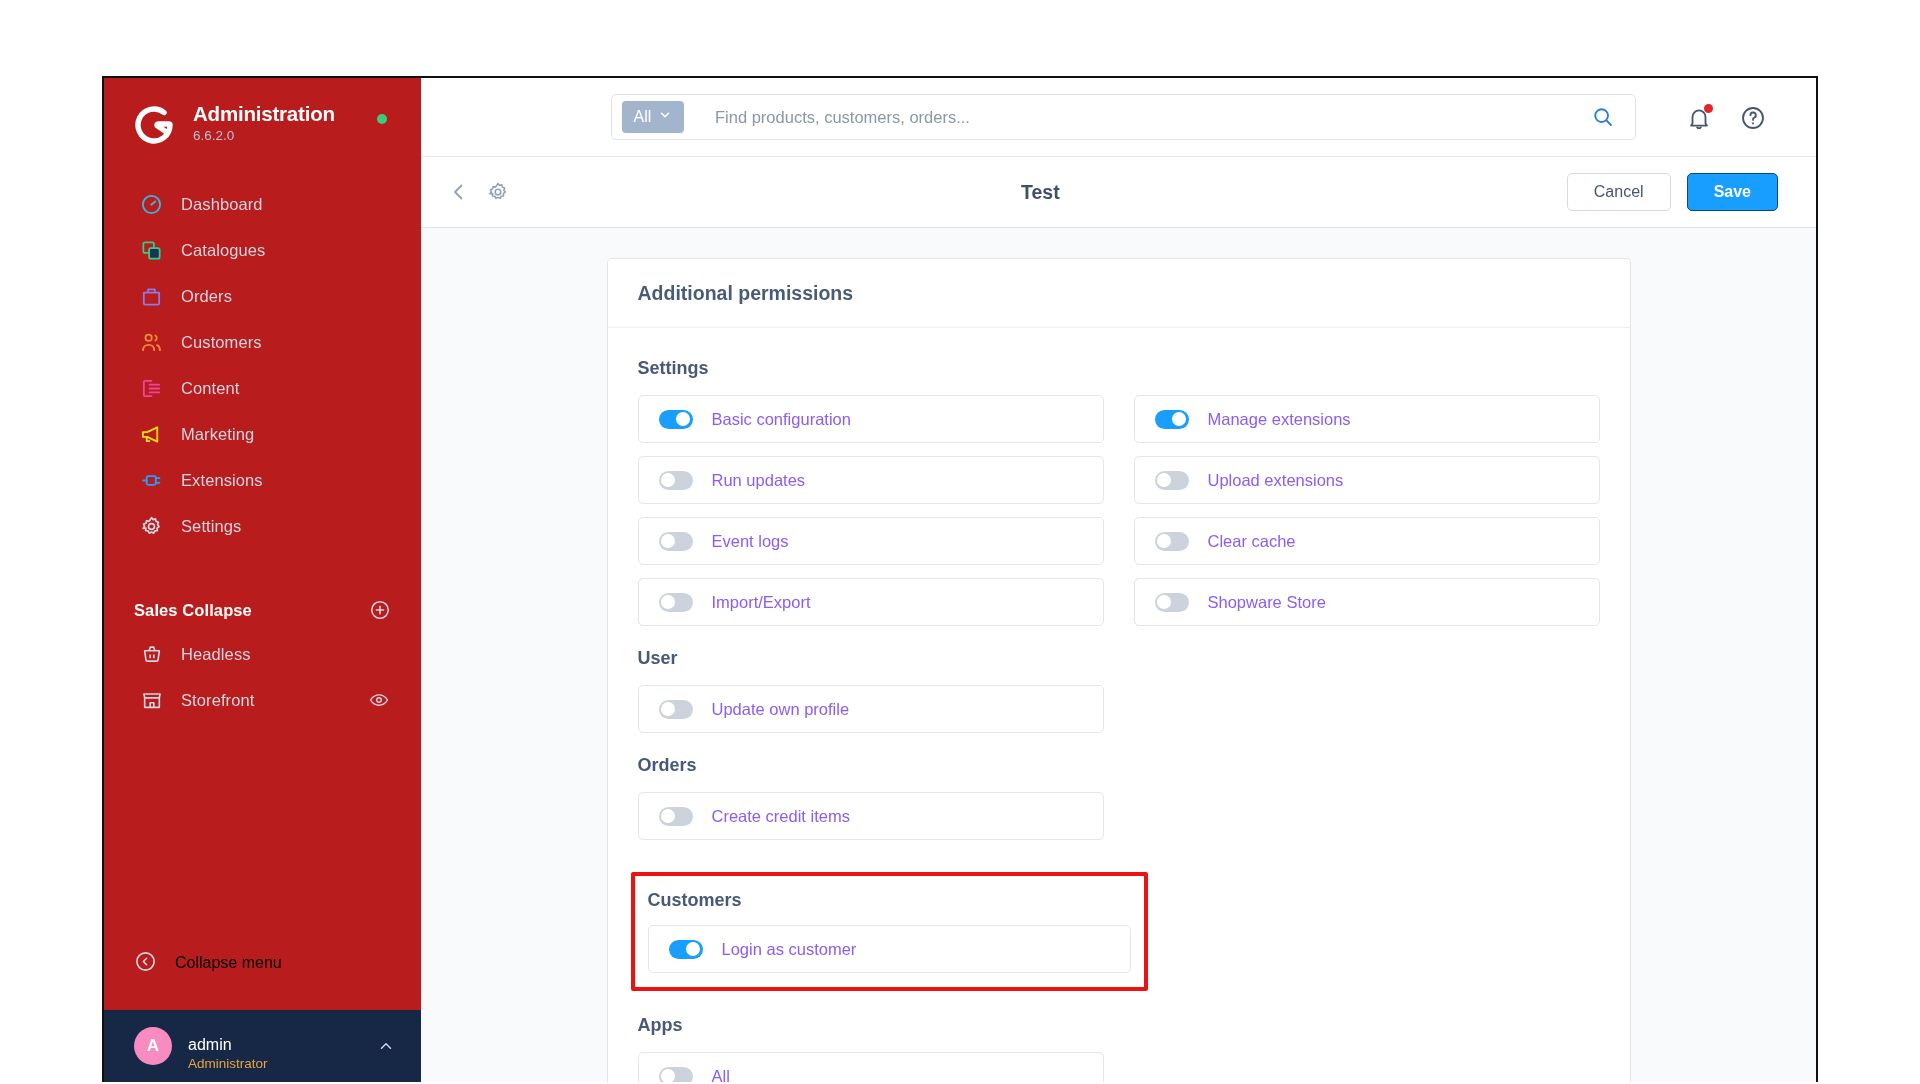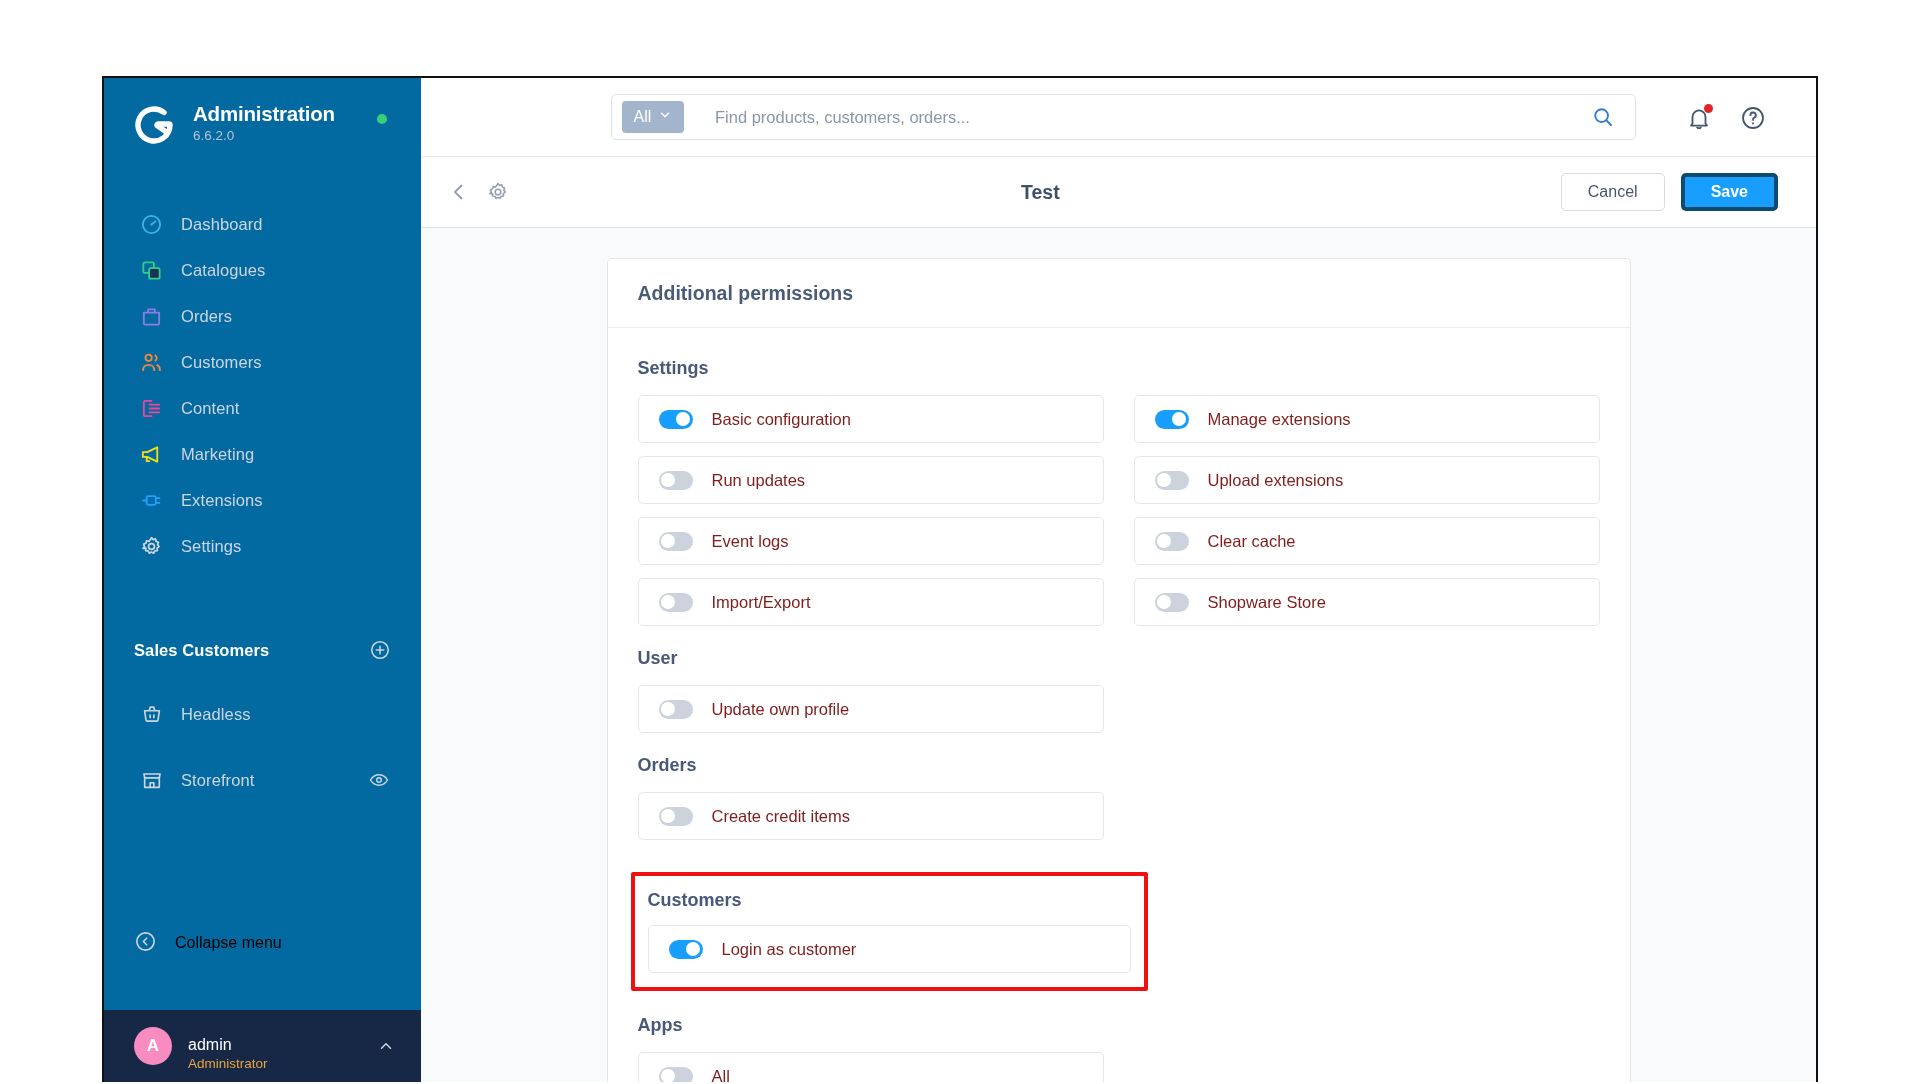--- a/index.html
+++ b/index.html
@@ -24,25 +24,24 @@
     border-bottom: none;
     background: #ffffff;
     display: flex;
     overflow: hidden;
   }
 
   
   #sidebar {
     width: 317px;
     flex: 0 0 317px;
-    background: #0369a1;
+    background: #b91c1c;
     position: relative;
     display: flex;
     flex-direction: column;
-    gap: 20px;
   }
   .sb-brand {
     display: flex; align-items: center;
     padding: 24px 0 22px 30px;
     position: relative;
   }
   .sb-logo { width: 42px; height: 42px; flex: 0 0 42px; margin-right: 17px; }
   .sb-brand-txt { display: flex; flex-direction: column; }
   .sb-title {
     color: #ffffff; font-size: 20.5px; font-weight: bold; letter-spacing: -0.2px;
@@ -203,21 +202,21 @@
     display: flex; align-items: center; justify-content: center;
     cursor: pointer;
     padding: 14px 26px;
   }
   .btn-cancel {
     background: #ffffff; color: #46566f;
     border: 1px solid #d6dbe2;
   }
   .btn-save {
     background: #189eff; color: #ffffff;
-    border: 4px solid #0c4a6e;
+    border: 1px solid #0c4a6e;
     font-weight: bold;
   }
 
   
   #content {
     flex: 1 1 auto;
     overflow: hidden;
     display: flex; justify-content: center;
     padding-top: 30px;
   }
@@ -268,21 +267,21 @@
     background: #ccd3dc;
     transition: background .12s;
   }
   .toggle .knob {
     position: absolute; top: 2.5px; left: 2.5px;
     width: 14px; height: 14px; border-radius: 50%;
     background: #ffffff;
   }
   .toggle.on { background: #189eff; }
   .toggle.on .knob { left: auto; right: 2.5px; }
-  .perm-label { color: #7f1d1d; font-size: 16.5px; }
+  .perm-label { color: #8b5cf6; font-size: 16.5px; }
 
   
   .highlight-box {
     border: 4px solid #ee1111;
     border-radius: 2px;
     padding: 14px 0 14px 0;
     margin: 10px 0 10px -7px;
     width: 517px;
   }
   .highlight-box .group-title { padding-left: 13px; margin-bottom: 14px; }
@@ -390,21 +389,21 @@
             <svg viewBox="0 0 24 24" width="23" height="23" fill="none" stroke="#cdd5e0" stroke-width="1.8" stroke-linejoin="round">
               <circle cx="12" cy="12" r="3.1"></circle>
               <path d="M12 2.8l1.7 2 2.5-.7.6 2.6 2.5.9-1 2.4 1.6 2.1-2.1 1.6.3 2.6-2.6.3-1.2 2.4-2.3-1.2-2.3 1.2-1.2-2.4-2.6-.3.3-2.6L3.1 14l1.6-2.1-1-2.4 2.5-.9.6-2.6 2.5.7z"></path>
             </svg>
           </span>
           <span class="sb-label">Settings</span>
         </div>
       </div>
 
       <div class="sb-section">
-        <span class="sb-section-title">Sales Customers</span>
+        <span class="sb-section-title">Sales Collapse</span>
         <span class="sb-plus">
           <svg viewBox="0 0 24 24" width="22" height="22" fill="none" stroke="#cdd5e0" stroke-width="1.7" stroke-linecap="round">
             <circle cx="12" cy="12" r="9"></circle>
               <path d="M12 8v8M8 12h8"></path>
           </svg>
         </span>
       </div>
 
       <div class="sb-item sb-channel">
         <span class="sb-ico">

